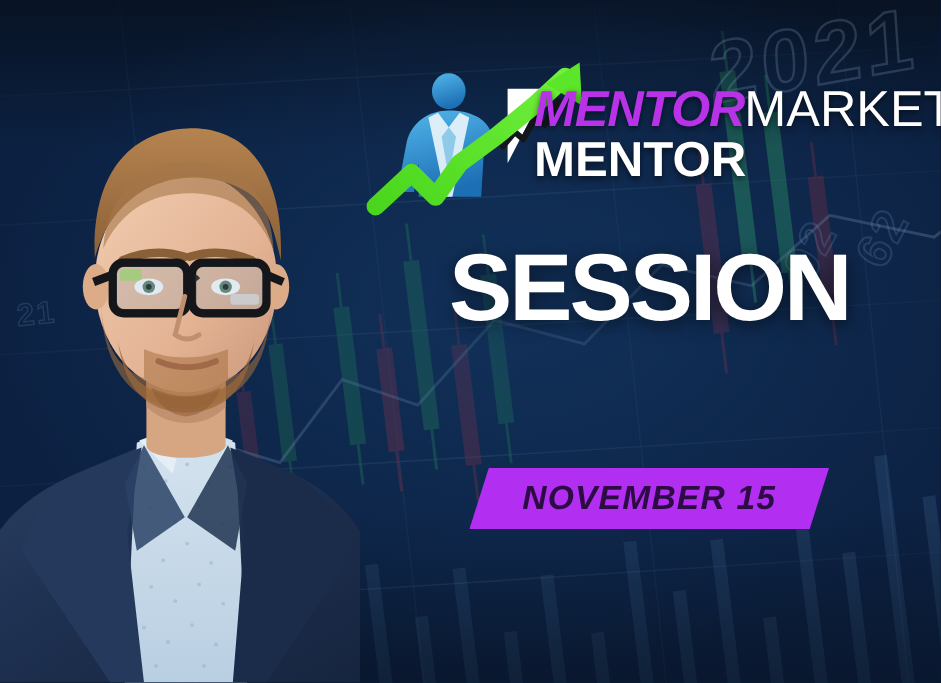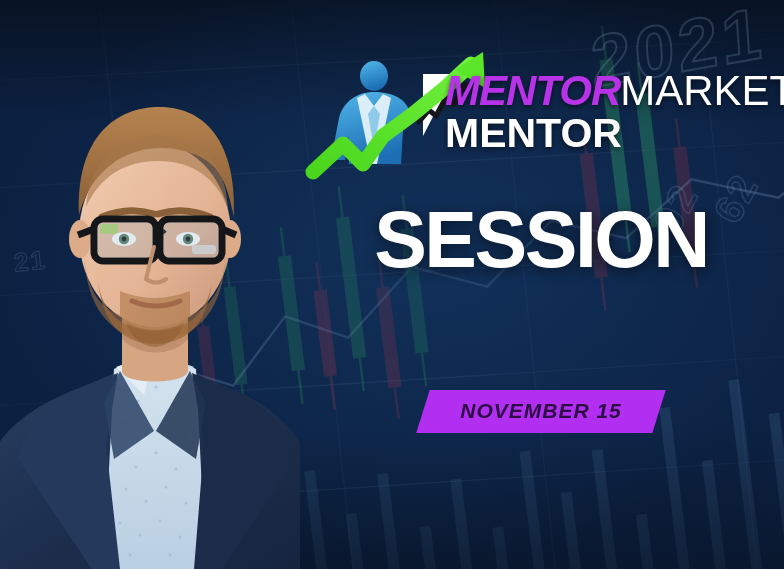--- a/index.html
+++ b/index.html
@@ -61,21 +61,21 @@
     color:#ffffff;font-weight:700;font-size:79px;line-height:.88;
     letter-spacing:-2.5px;
     text-shadow:0 3px 14px rgba(0,0,0,.55);}
 
   
   .badge-wrap{position:absolute;left:306px;top:390px;width:470px;
     display:flex;justify-content:center;}
   .badge{
     background:#b22ff2;
     color:#2d0b45;
-    font-weight:700;font-style:italic;font-size:21px;letter-spacing:1px;
+    font-weight:700;font-style:italic;font-size:28px;letter-spacing:1px;
     padding:9px 44px 10px 44px;
     clip-path:polygon(5.4% 0%,100% 0%,94.6% 100%,0% 100%);
     box-shadow:0 4px 16px rgba(0,0,0,.38);
     white-space:nowrap;}
 </style>
 </head>
 <body>
 
 <div id="stage">
 

